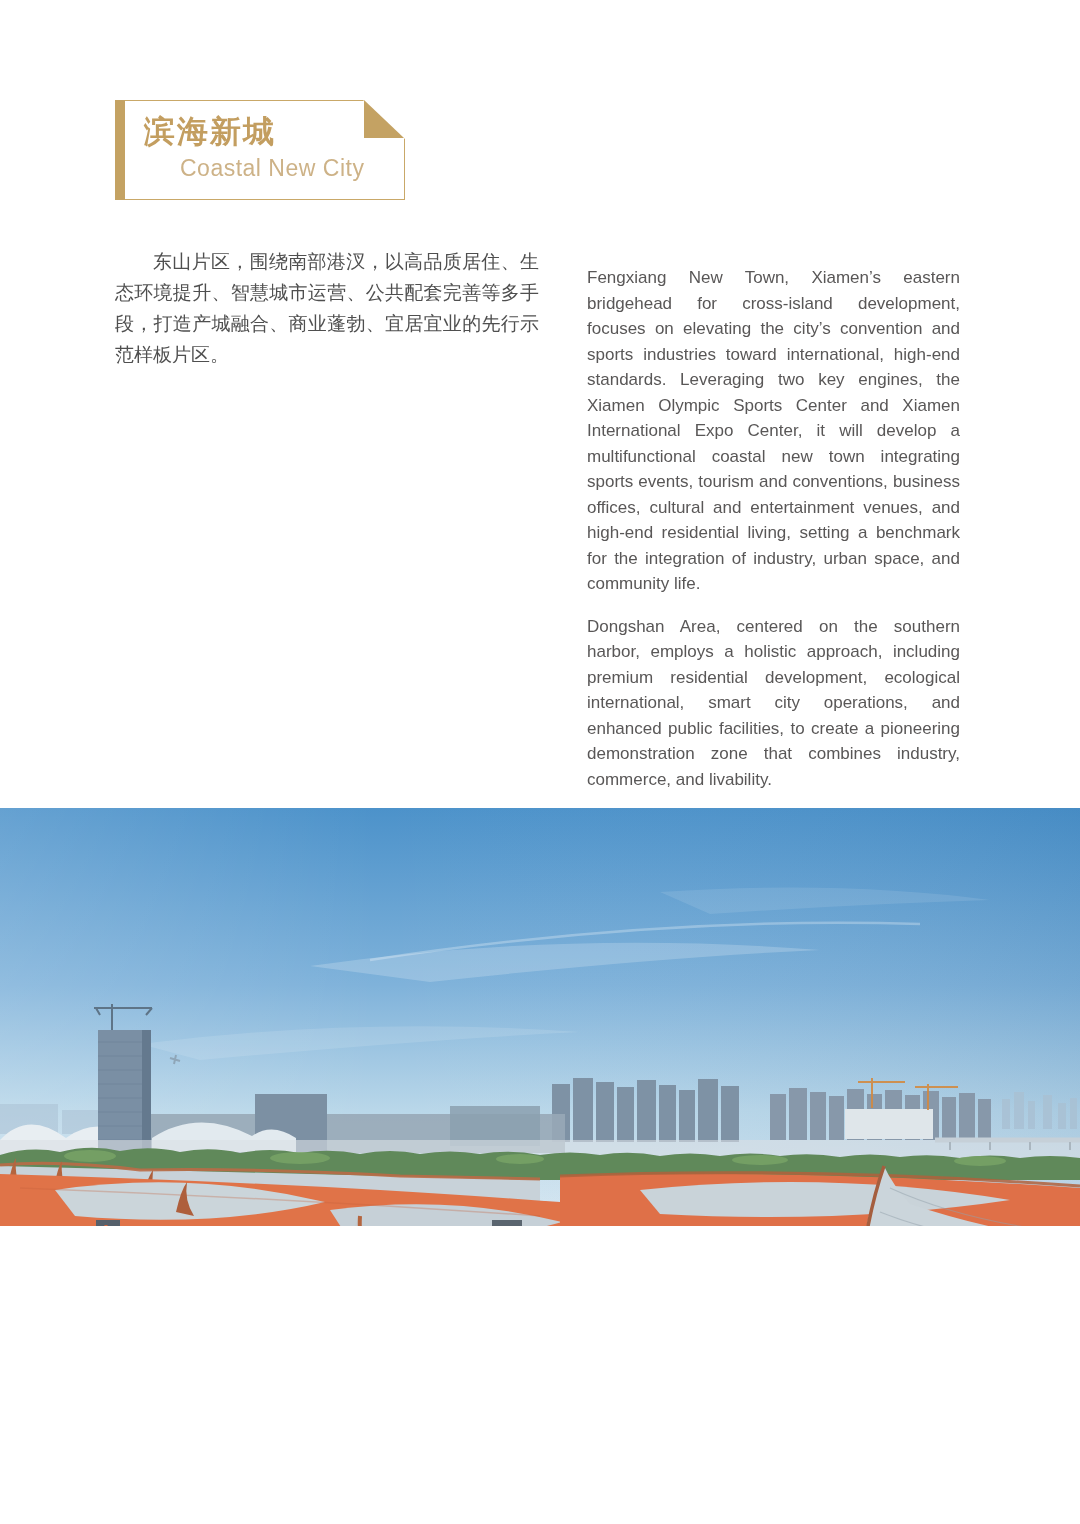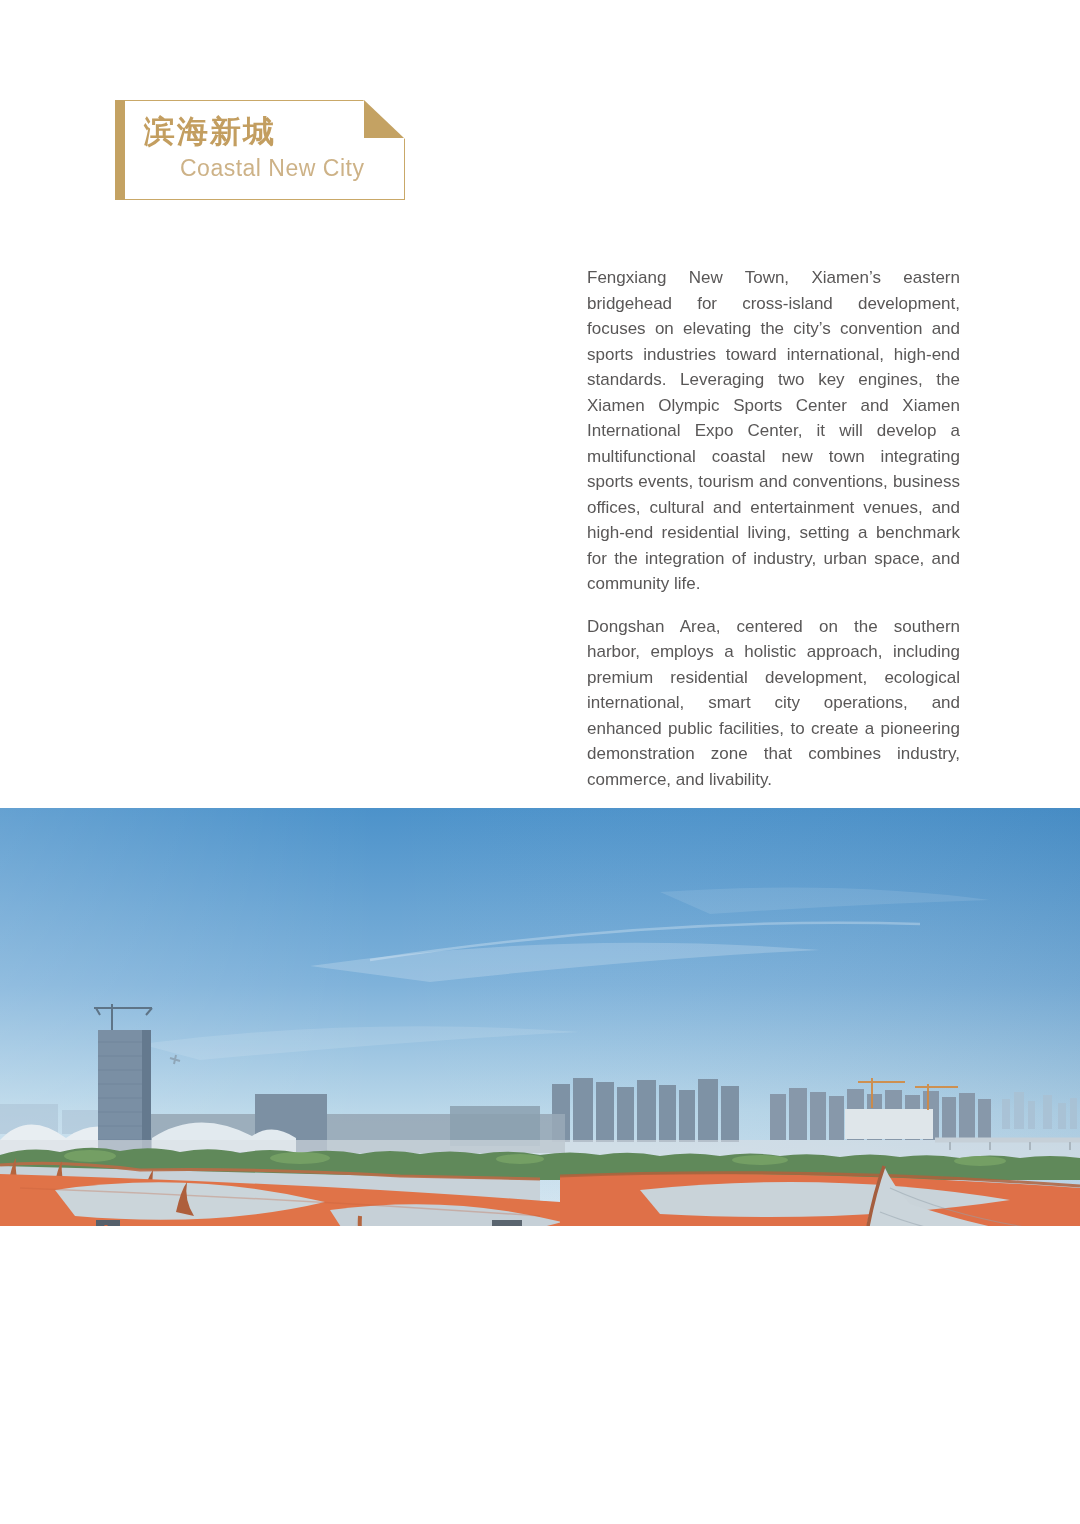--- a/index.html
+++ b/index.html
@@ -39,20 +39,21 @@
 
   <header class="title-box">
     <div class="title-bar"></div>
     <div class="fold-notch"></div>
     <div class="fold-tri"></div>
     <h1 class="title-zh">滨海新城</h1>
     <div class="title-en">Coastal New City</div>
   </header>
 
   <section class="col-zh">
+    <p>东山片区，围绕南部港汊，以高品质居住、生态环境提升、智慧城市运营、公共配套完善等多手段，打造产城融合、商业蓬勃、宜居宜业的先行示范样板片区。</p>
   </section>
 
   <section class="col-en">
     <p>Fengxiang New Town, Xiamen’s eastern bridgehead for cross-island development, focuses on elevating the city’s convention and sports industries toward international, high-end standards. Leveraging two key engines, the Xiamen Olympic Sports Center and Xiamen International Expo Center, it will develop a multifunctional coastal new town integrating sports events, tourism and conventions, business offices, cultural and entertainment venues, and high-end residential living, setting a benchmark for the integration of industry, urban space, and community life.</p>
     <p>Dongshan Area, centered on the southern harbor, employs a holistic approach, including premium residential development, ecological international, smart city operations, and enhanced public facilities, to create a pioneering demonstration zone that combines industry, commerce, and livability.</p>
   </section>
 
   <figure class="photo">
     <svg width="1080" height="716" viewBox="0 0 1080 716">
       <defs>

